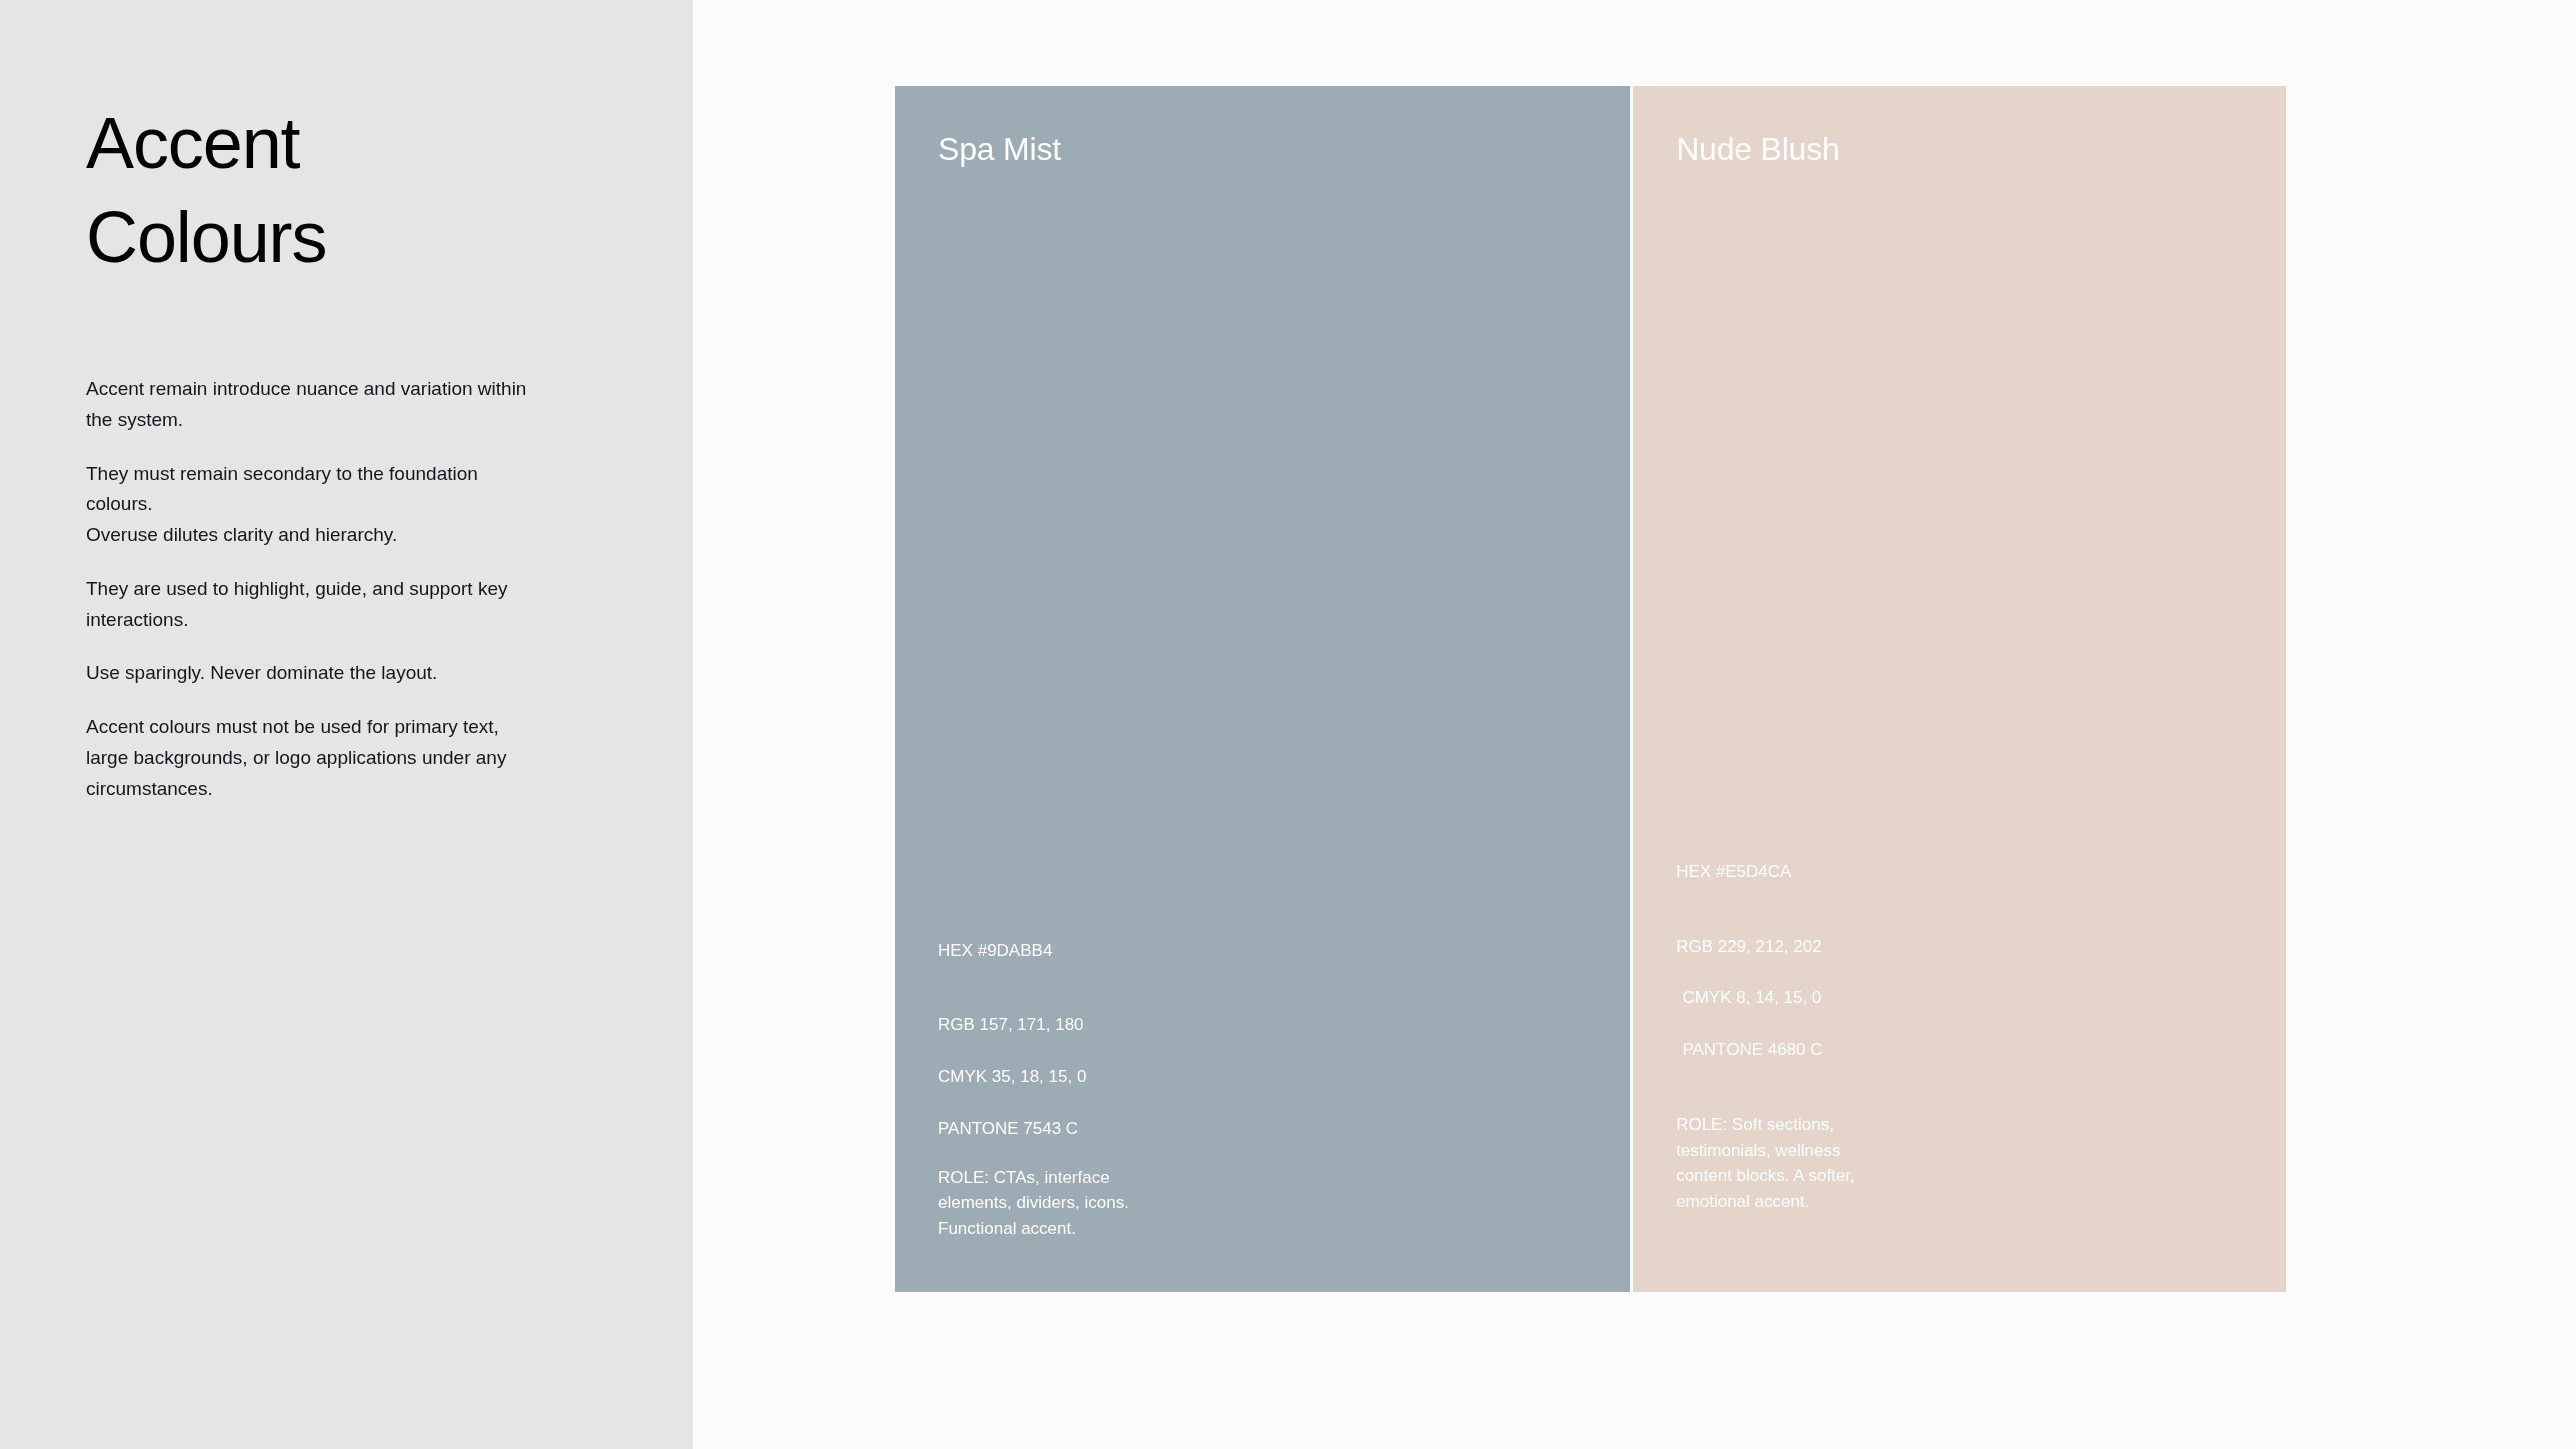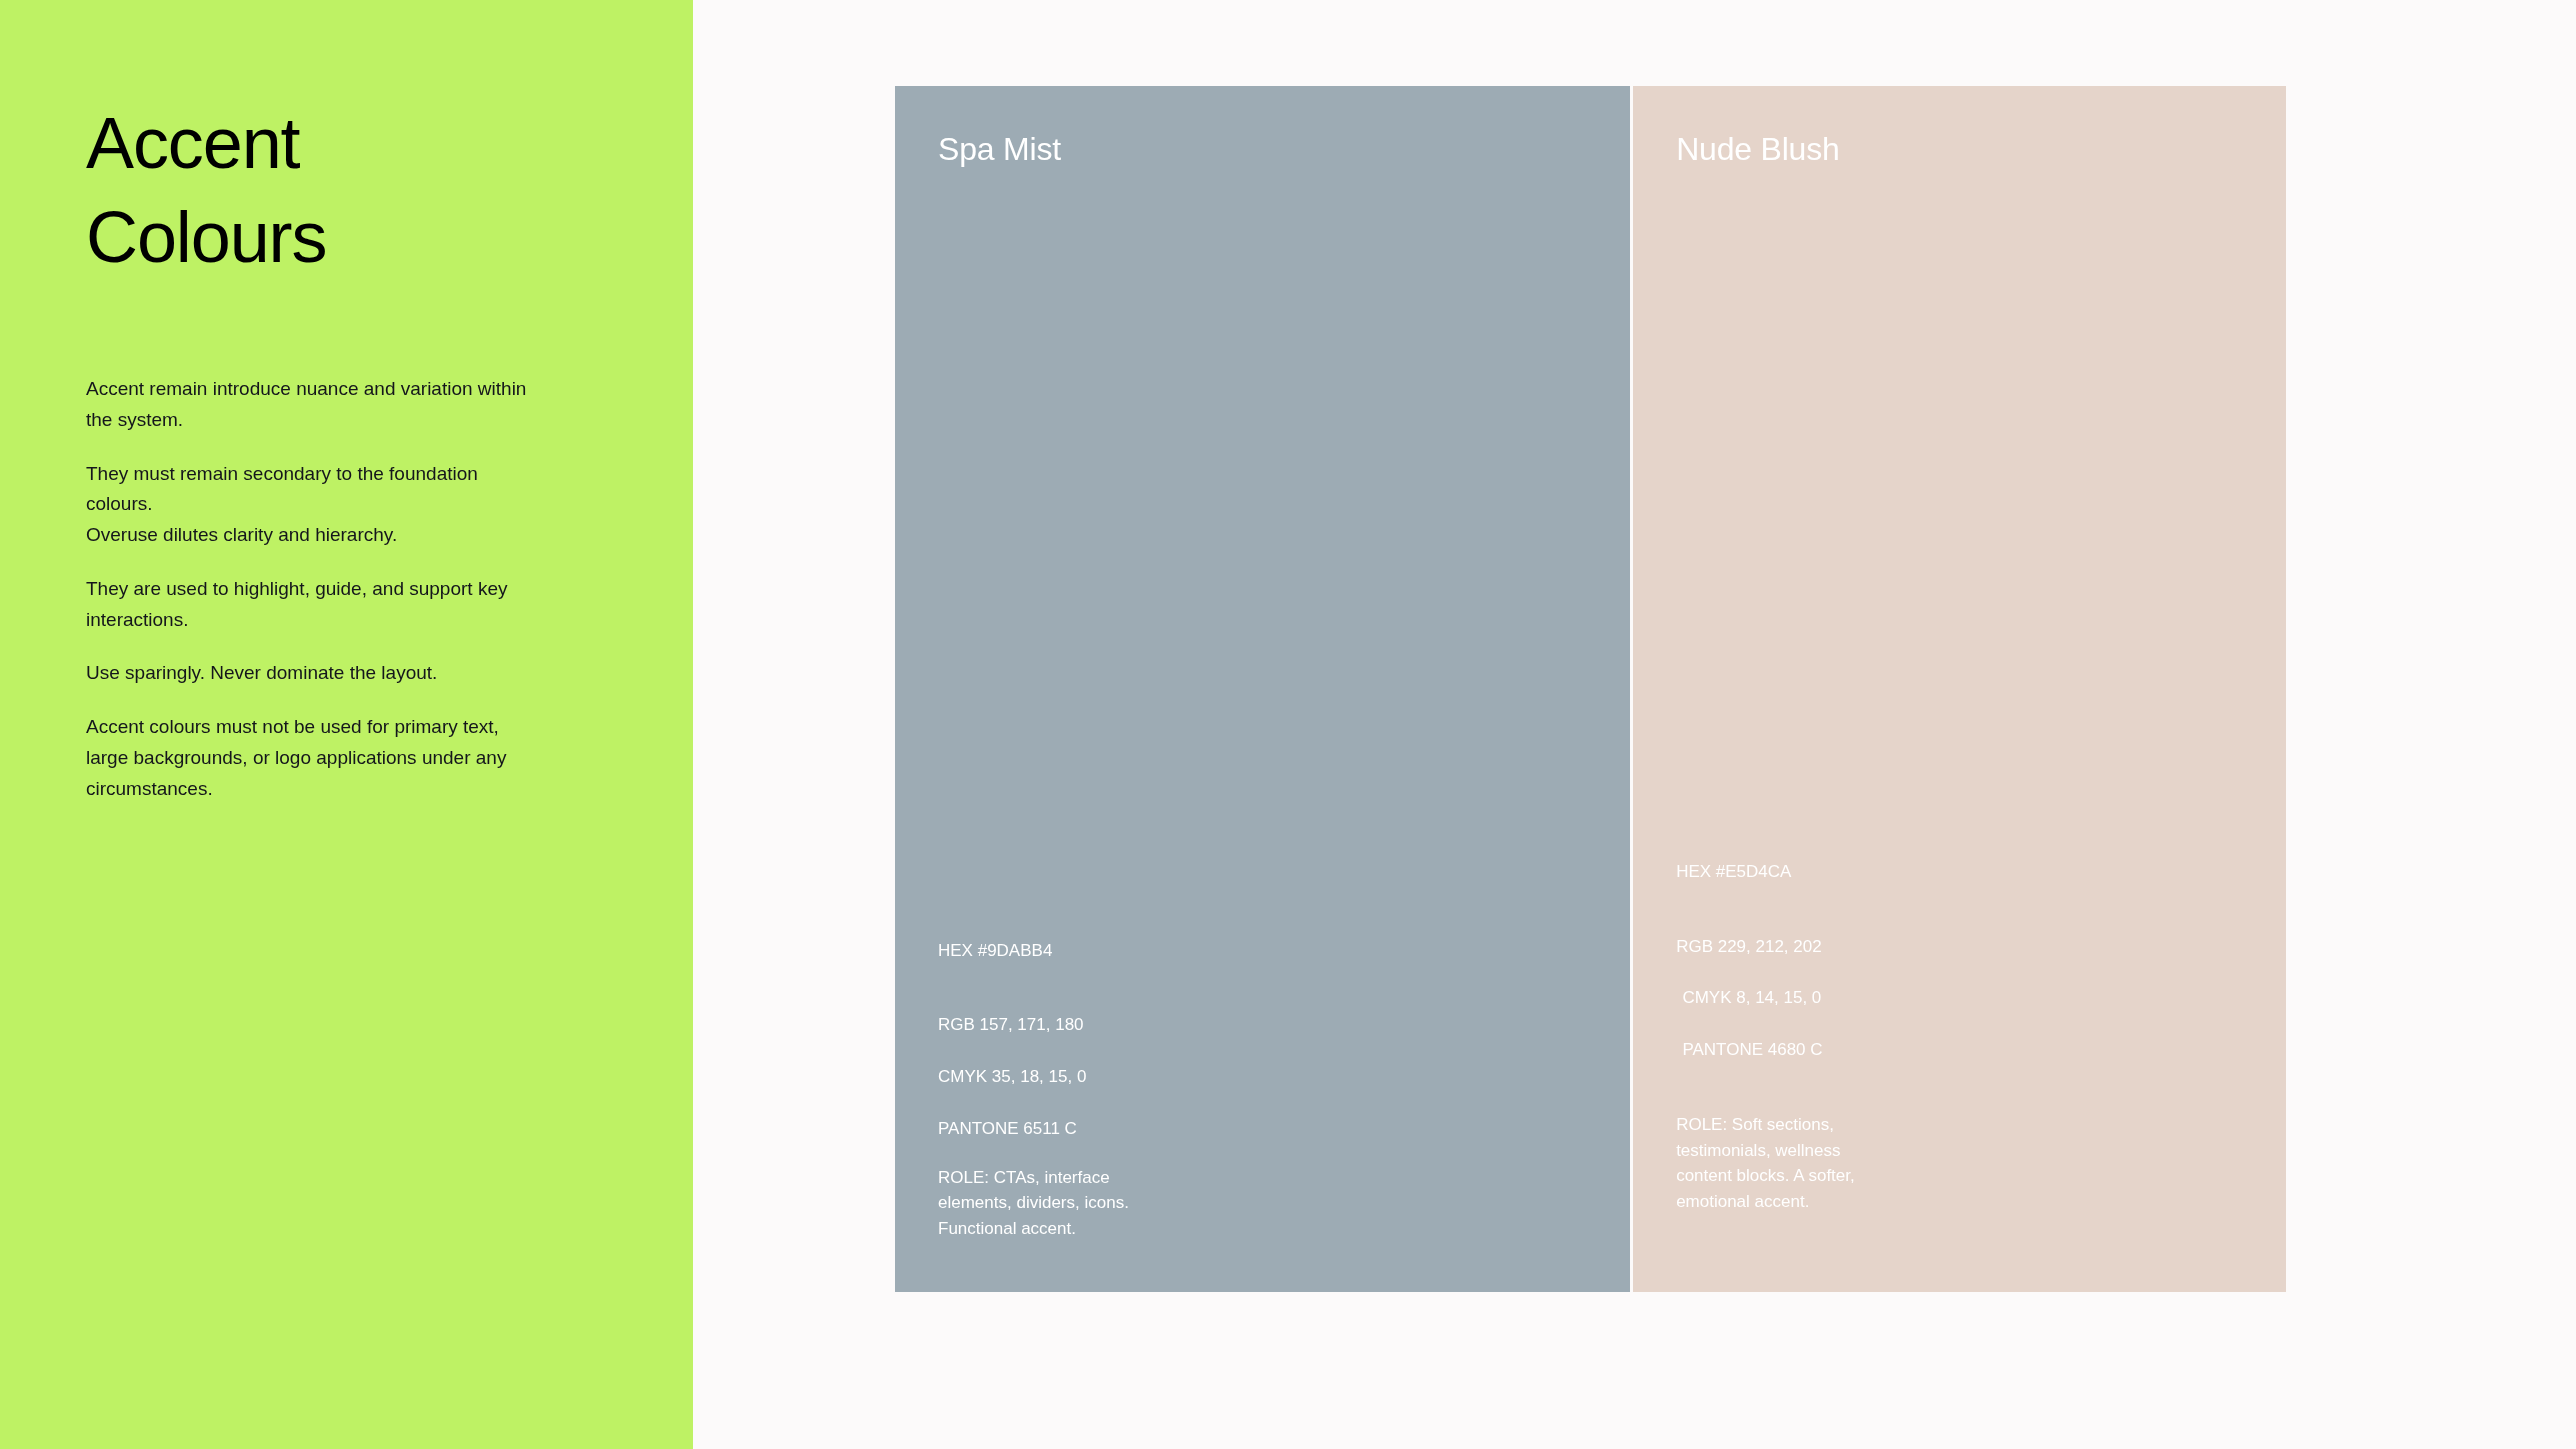--- a/index.html
+++ b/index.html
@@ -5,21 +5,21 @@
 <style>
   * { margin:0; padding:0; box-sizing:border-box; }
 
   html, body {
     width:2576px; height:1449px;
     background:#ffffff;
     font-family:"Liberation Sans", sans-serif;
     -webkit-font-smoothing:antialiased;
   }
 
-  .page { position:relative; width:2576px; height:1449px; overflow:hidden; background:#bef264; }
+  .page { position:relative; width:2576px; height:1449px; overflow:hidden; background:#e5e5e5; }
 
   
   .canvas-pane {
     position:absolute; left:693px; top:0;
     width:1883px; height:1449px;
     background:#fcfafa;
   }
 
   
   .left-col { position:absolute; left:86px; top:0; width:590px; height:1449px; }
@@ -113,21 +113,21 @@
 
   <div class="swatch-row">
 
     <div class="swatch swatch-spa-mist" style="background: rgb(157, 171, 180);">
       <div class="swatch-title">Spa Mist</div>
       <div class="spec-block">
         <div class="spec-group">HEX #9DABB4</div>
         <div class="spec-group">
           <span>RGB 157, 171, 180</span><br>
           <span>CMYK 35, 18, 15, 0</span><br>
-          <span>PANTONE 6511 C</span>
+          <span>PANTONE 7543 C</span>
         </div>
         <div class="spec-group">ROLE: CTAs, interface
 elements, dividers, icons.
 Functional accent.</div>
       </div>
     </div>
 
     <div class="swatch swatch-nude-blush" style="background: rgb(229, 212, 202);">
       <div class="swatch-title">Nude Blush</div>
       <div class="spec-block">

